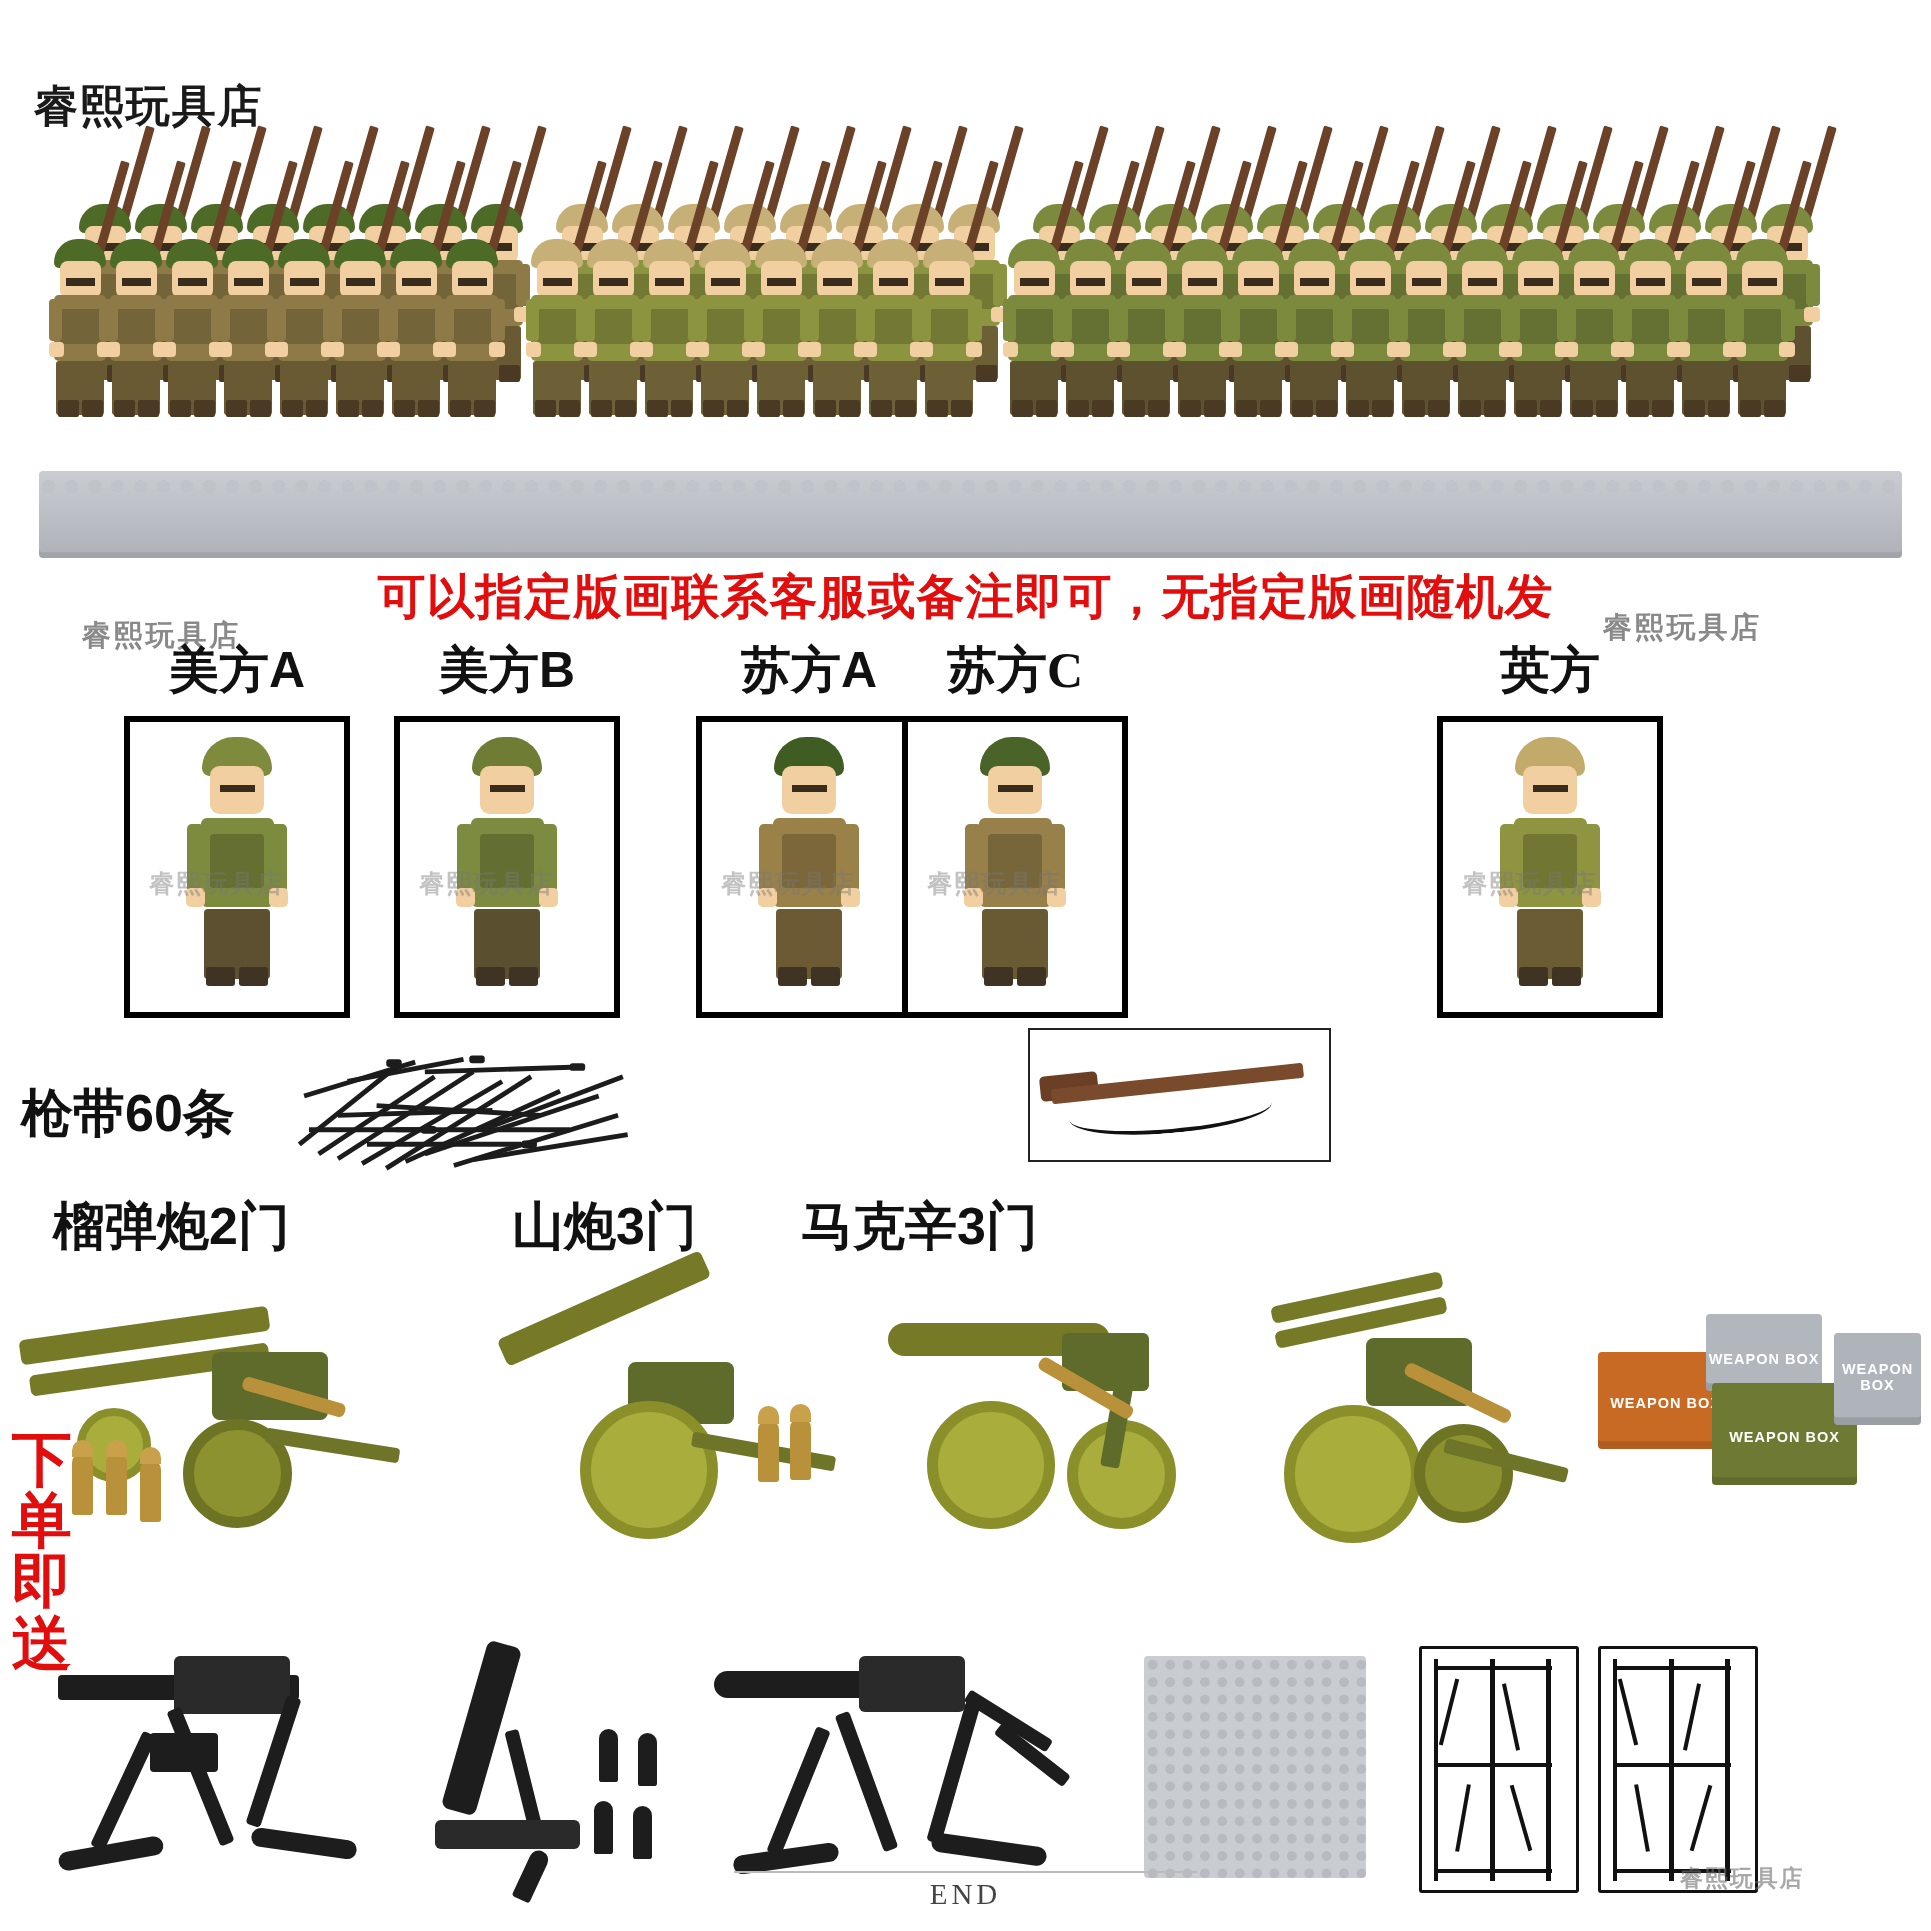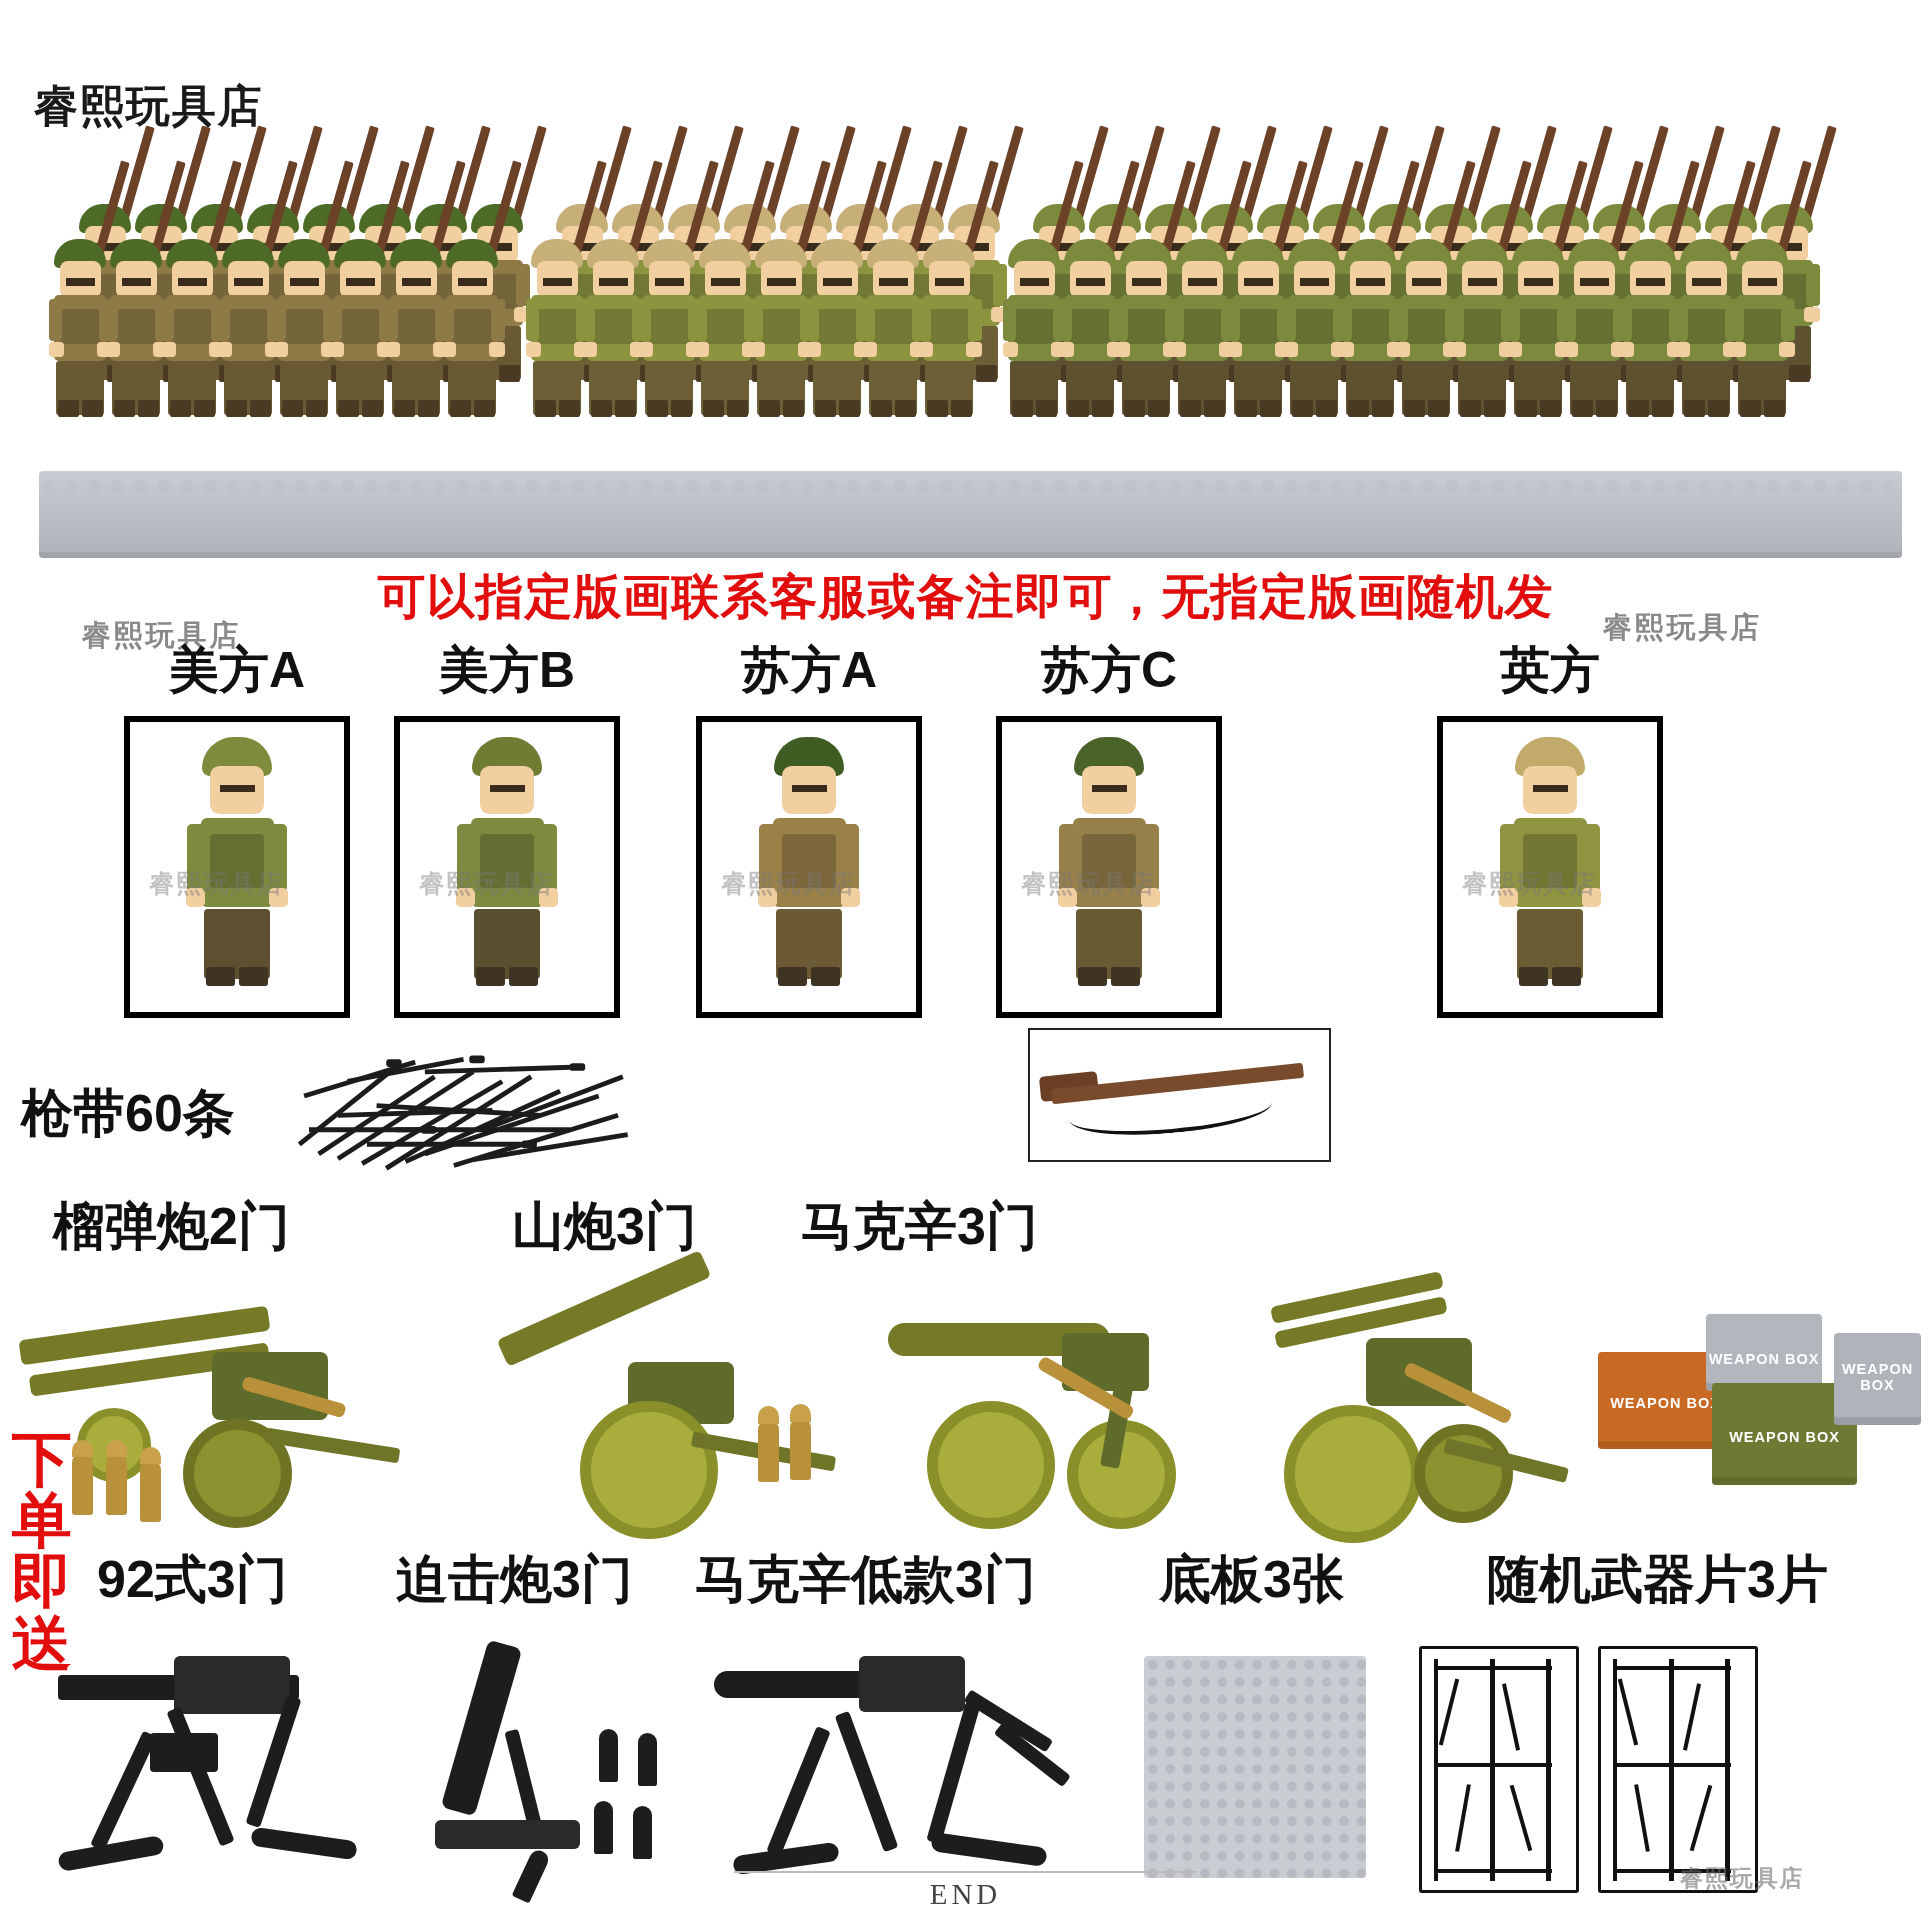--- a/index.html
+++ b/index.html
@@ -1238,21 +1238,21 @@
             <div class="f-arm" style="right:0;background:#9a8148"></div>
           <div class="f-hand" style="left:-1px"></div>
             <div class="f-hand" style="right:-1px"></div>
           <div class="f-legs" style="background:#6b5a33"></div>
           <div class="f-boot" style="left:19.3px"></div>
             <div class="f-boot" style="right:19.3px"></div>
         </div>
         <div class="vwm">睿熙玩具店</div>
       </div>
     </div>
-    <div class="variant" style="left:964px;">
+    <div class="variant" style="left:870px;font-family:Liberation Serif, serif;">
       <div class="vlabel">苏方C</div>
       <div class="vframe">
         <div class="fig">
           <div class="f-helm" style="background:#4a6328"></div>
           <div class="f-head"></div>
             <div class="f-eyes" style="background:#3a2c1c"></div>
           <div class="f-torso" style="background:#97804a"></div>
             <div class="f-vest"></div>
           <div class="f-arm" style="left:0;background:#97804a"></div>
             <div class="f-arm" style="right:0;background:#97804a"></div>
@@ -1385,27 +1385,20 @@
         <span>WEAPON BOX</span>
       </div>
       <div class="wbox" style="left:236px;top:29px;width:87px;height:92px;background:#aeb4ba">
         <span>WEAPON BOX</span>
       </div>
     </div>
   </div>
 
   <div class="sidetext">下单即送</div>
 
-  <div class="artlbl2">
-    <span style="left:97px">92式3门</span>
-    <span style="left:396px">迫击炮3门</span>
-    <span style="left:695px">马克辛低款3门</span>
-    <span style="left:1159px">底板3张</span>
-    <span style="left:1487px">随机武器片3片</span>
-  </div>
 
   <div class="artrow2">
 
     <div style="position:absolute;left:58px;top:19.3px;width:348px;height:251px">
       <div class="blk" style="left:0;top:39px;width:241px;height:25px"></div>
       <div class="blk soft" style="left:116px;top:19.3px;width:116px;height:58px;border-radius:5.8px"></div>
       <div class="blk" style="left:208px;top:58px;width:15.4px;height:135px;transform:rotate(18deg)"></div>
       <div class="blk" style="left:135px;top:68px;width:15.4px;height:145px;transform:rotate(-22deg)"></div>
       <div class="blk" style="left:58px;top:92px;width:15.4px;height:126px;transform:rotate(25deg)"></div>
       <div class="blk" style="left:0;top:208px;width:106px;height:19.3px;border-radius:9.7px;transform:rotate(-10deg)"></div>

